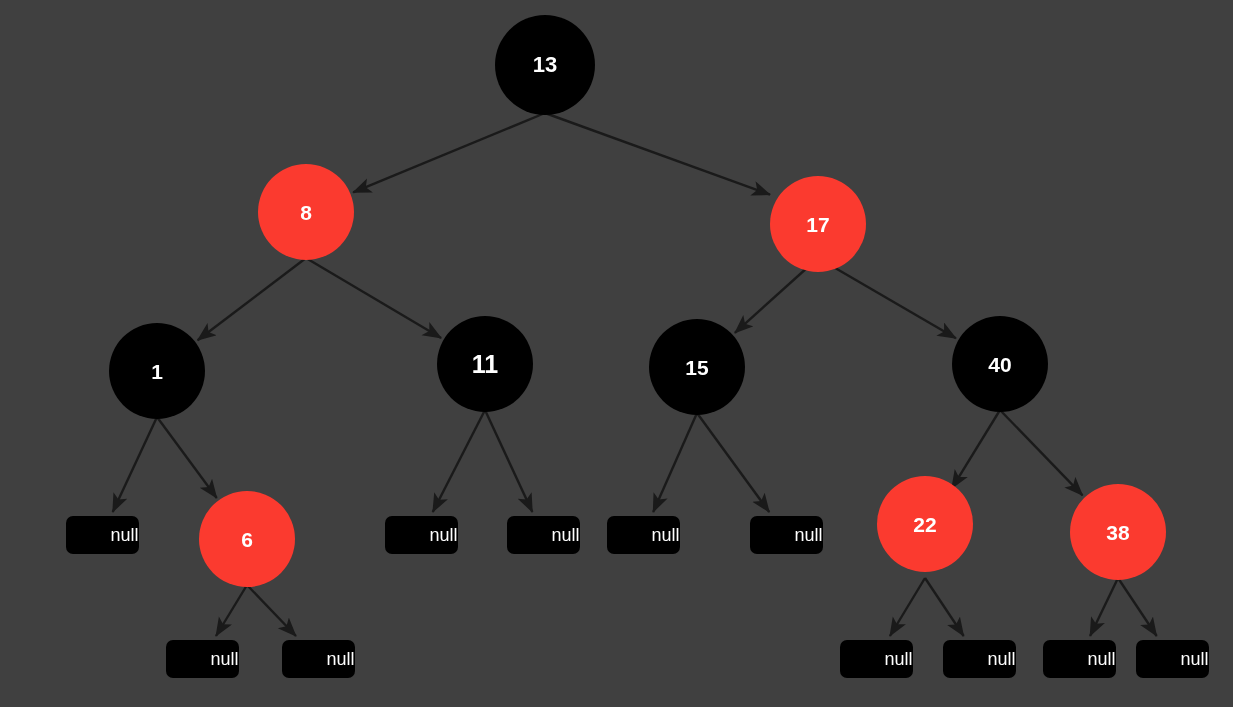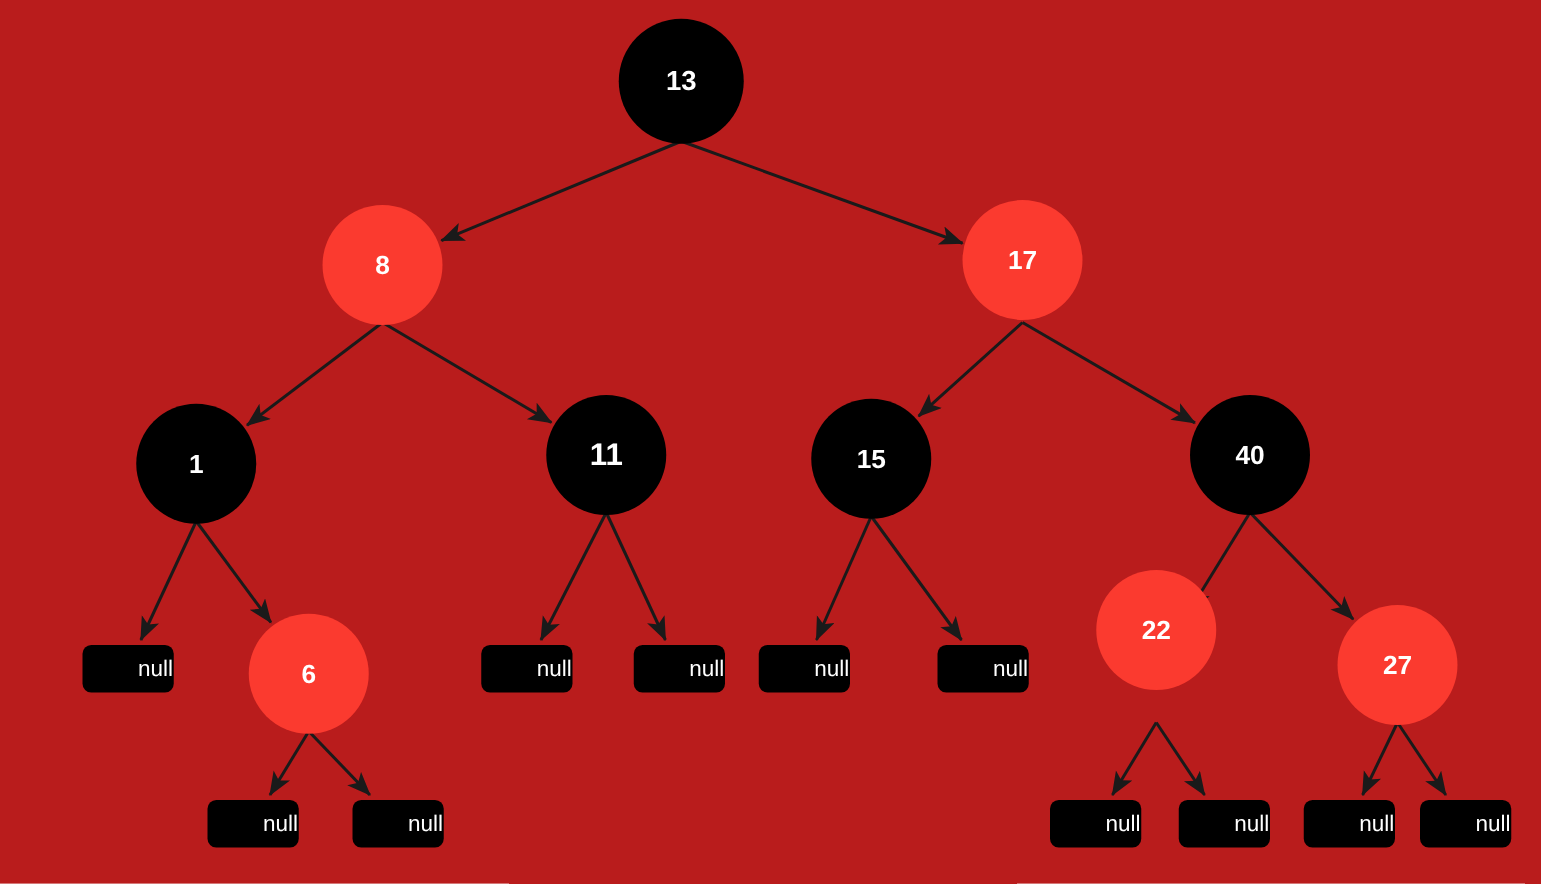--- a/index.html
+++ b/index.html
@@ -7,21 +7,21 @@
     padding: 0;
     background: #ffffff;
   }
   body {
     font-family: "Liberation Sans", sans-serif;
   }
   #canvas {
     position: relative;
     width: 1233px;
     height: 707px;
-    background: #b91c1c;
+    background: #404040;
     overflow: hidden;
   }
   #edges {
     position: absolute;
     left: 0;
     top: 0;
     width: 1233px;
     height: 707px;
   }
   .node {
@@ -87,43 +87,43 @@
       </g>
   </svg>
 
   <div id="node-layer">
       <div class="node node-black" style="left: 495px; top: 15px; width: 100px; height: 100px; font-size: 22px;">
         <span>13</span>
       </div>
       <div class="node node-red" style="left: 258px; top: 164px; width: 96px; height: 96px; font-size: 21px;">
         <span>8</span>
       </div>
-      <div class="node node-red" style="left: 770px; top: 160px; width: 96px; height: 96px; font-size: 21px;">
+      <div class="node node-red" style="left: 770px; top: 176px; width: 96px; height: 96px; font-size: 21px;">
         <span>17</span>
       </div>
       <div class="node node-black" style="left: 109px; top: 323px; width: 96px; height: 96px; font-size: 21px;">
         <span>1</span>
       </div>
       <div class="node node-black" style="left: 437px; top: 316px; width: 96px; height: 96px; font-size: 25px;">
         <span>11</span>
       </div>
       <div class="node node-black" style="left: 649px; top: 319px; width: 96px; height: 96px; font-size: 21px;">
         <span>15</span>
       </div>
       <div class="node node-black" style="left: 952px; top: 316px; width: 96px; height: 96px; font-size: 21px;">
         <span>40</span>
       </div>
       <div class="node node-red" style="left: 199px; top: 491px; width: 96px; height: 96px; font-size: 21px;">
         <span>6</span>
       </div>
-      <div class="node node-red" style="left: 877px; top: 456px; width: 96px; height: 96px; font-size: 21px;">
+      <div class="node node-red" style="left: 877px; top: 476px; width: 96px; height: 96px; font-size: 21px;">
         <span>22</span>
       </div>
       <div class="node node-red" style="left: 1070px; top: 484px; width: 96px; height: 96px; font-size: 21px;">
-        <span>27</span>
+        <span>38</span>
       </div>
       <div class="nil" style="left: 65.5px; top: 516px; width: 73px; height: 38px;">
         <span>null</span>
       </div>
       <div class="nil" style="left: 384.5px; top: 516px; width: 73px; height: 38px;">
         <span>null</span>
       </div>
       <div class="nil" style="left: 506.5px; top: 516px; width: 73px; height: 38px;">
         <span>null</span>
       </div>

